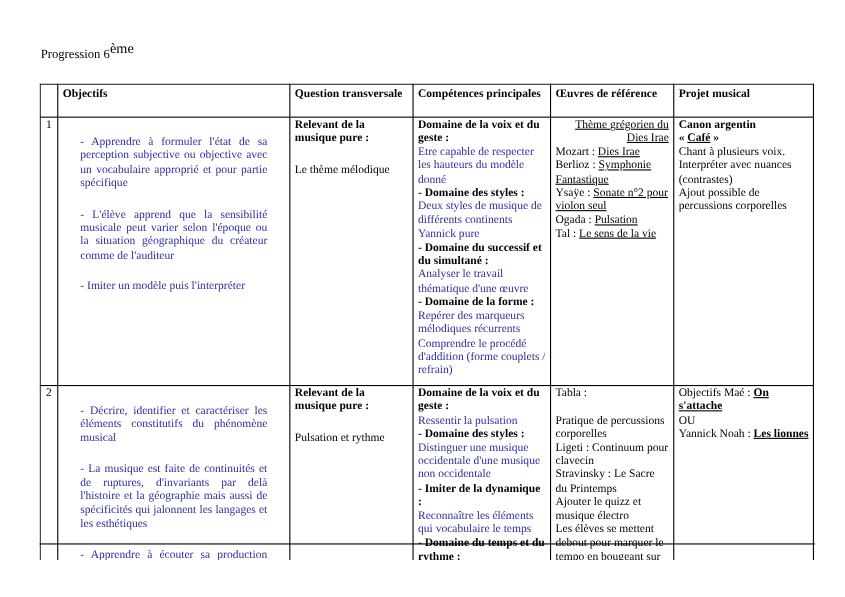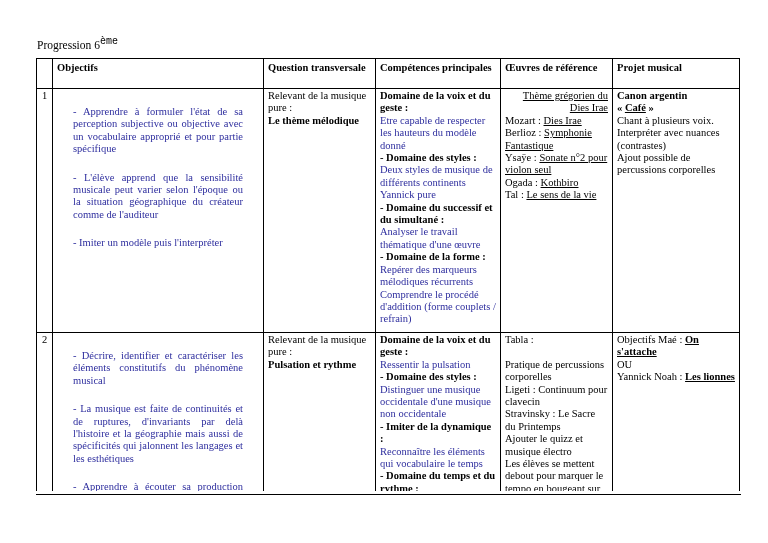--- a/index.html
+++ b/index.html
@@ -2,40 +2,40 @@
 <html><head>
 <meta charset="utf-8">
 <style>
   html,body { margin:0; padding:0; background:#fff; }
   .page {
     position:relative; width:768px; height:543px; background:#ffffff;
     font-family:"Liberation Serif","DejaVu Serif",serif; color:#000;
     overflow:hidden;
   }
   .doc-title { position:absolute; left:37px; top:36px; font-size:11.5px; color:#000; }
-  .doc-title sup { font-size:10px;font-family:Liberation Mono, monospace; }
+  .doc-title sup { font-size:13px; }
 
-  .table-clip { position:absolute; left:36px; top:58px; width:705px; height:433px; overflow:hidden; }
+  .table-clip { position:absolute; left:36px; top:76px; width:705px; height:433px; overflow:hidden; }
   table.grid { border-collapse:collapse; table-layout:fixed; width:703px; }
   table.grid td {
     border:1px solid #000; vertical-align:top;
     padding:1px 4px 2px 4px; font-size:10.5px; line-height:12.4px;
   }
   tr.header-row td { font-weight:bold; height:24px; padding-top:3px; }
   .nw { white-space:nowrap; }
   td.num-cell { text-align:center; padding:1px 1px; }
   tr.row1 td { height:240px; }
 
   .obj p { margin:16px; text-align:justify; color:#2e2e9e; }
   .blue { color:#2e2e9e; }
   .domain { font-weight:bold; color:#000; }
   .b { font-weight:bold; }
   .u { text-decoration:underline;text-align:right; }
-  .qintro { color:#000; }
-  .qtheme { font-weight:bold; color:#000; }
+  .qintro { color:#000;font-weight:bold; }
+  .qtheme { font-weight:normal; color:#000;margin-top:16px; }
   .blank-line { height:12.4px; }
 
   .cut-border { position:absolute; left:36px; top:494px; width:705px; height:1px; background:#000; }
 </style>
 </head>
 <body>
 
 <div class="page">
 
   <div class="doc-title"><span>Progression 6</span><sup>ème</sup></div>
@@ -82,21 +82,21 @@
           <div class="blue">Analyser le travail thématique d'une œuvre</div>
           <div class="domain">- Domaine de la forme :</div>
           <div class="blue">Repérer des marqueurs mélodiques récurrents</div>
           <div class="blue">Comprendre le procédé d'addition (forme couplets / refrain)</div>
         </td>
         <td>
           <div class="u">Thème grégorien du Dies Irae</div>
           <div><span>Mozart : </span><span class="u">Dies Irae</span></div>
           <div><span>Berlioz : </span><span class="u">Symphonie Fantastique</span></div>
           <div><span>Ysaÿe : </span><span class="u">Sonate n°2 pour violon seul</span></div>
-          <div><span>Ogada : </span><span class="u">Kothbiro</span></div>
+          <div><span>Ogada : </span><span class="u">Pulsation</span></div>
           <div><span>Tal : </span><span class="u">Le sens de la vie</span></div>
         </td>
         <td>
           <div class="b">Canon argentin</div>
           <div class="b"><span>« </span><span class="u">Café</span><span> »</span></div>
           <div>Chant à plusieurs voix.</div>
           <div>Interpréter avec nuances (contrastes)</div>
           <div>Ajout possible de percussions corporelles</div>
         </td>
       </tr>

